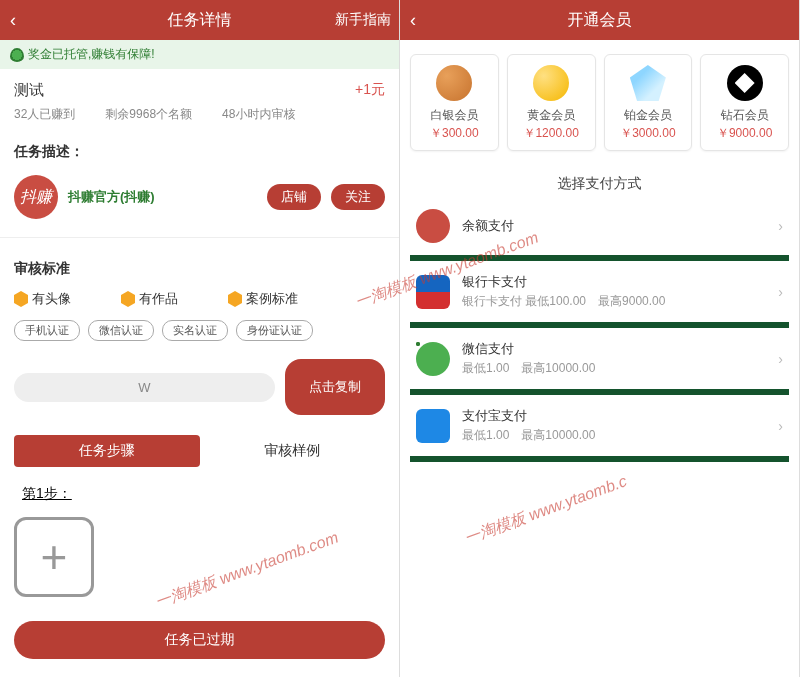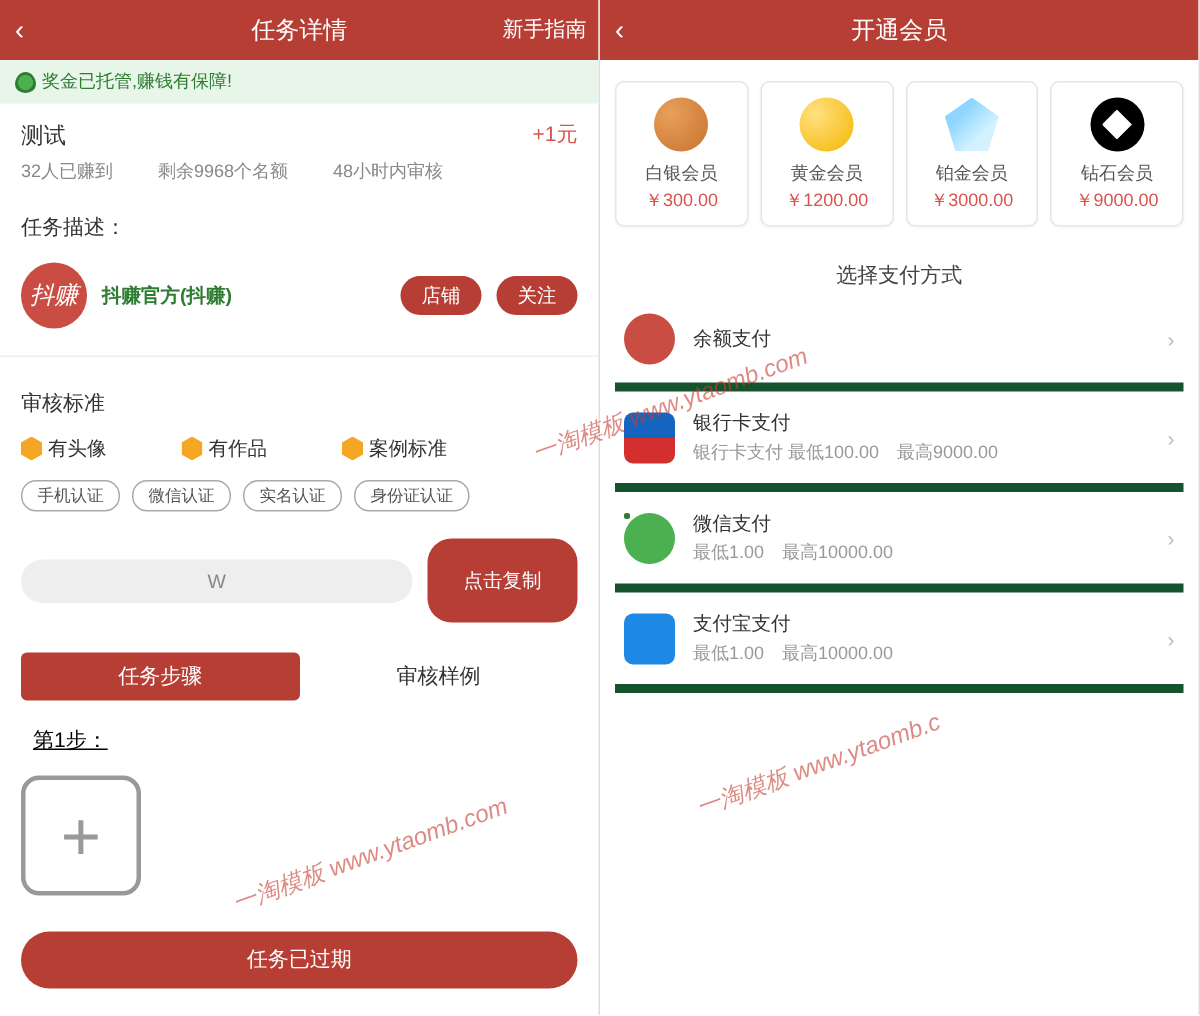--- a/index.html
+++ b/index.html
@@ -15,21 +15,21 @@
 
 .notice { background: #e8f5e9; color: #2e7d32; font-size: 12px; padding: 6px 10px; display: flex; align-items: center; gap: 4px; }
 .shield-ico { width: 14px; height: 14px; background: radial-gradient(circle, #4caf50 50%, #2e7d32 51%); border-radius: 50% 50% 50% 50% / 60% 60% 40% 40%; display: inline-block; }
 
 
 .title-row { display: flex; justify-content: space-between; padding: 12px 14px 2px; }
 .title-row .t { font-size: 15px; color: #333; }
 .title-row .r { color: #d9534f; font-size: 14px; }
 .meta-row { display: flex; gap: 30px; padding: 4px 14px 10px; color: #888; font-size: 12px; }
 
-.sec-lbl { padding: 10px 14px 8px; font-size: 14px; color: #333; font-weight: 400; }
+.sec-lbl { padding: 10px 14px 8px; font-size: 14px; color: #333; font-weight: 700; }
 
 
 .shop { display: flex; align-items: center; padding: 6px 14px; gap: 10px; }
 .shop-ico { width: 44px; height: 44px; border-radius: 50%; background: #c94d42; color: #fff; display: flex; align-items: center; justify-content: center; font-size: 16px; font-style: italic; }
 .shop-name { color: #2e7d32; flex: 1; font-size: 13px; font-weight: bold; }
 .pill-btn { background: #b73e34; color: #fff; border-radius: 14px; padding: 4px 14px; font-size: 13px; }
 
 .divider { border-top: 1px solid #eee; margin: 12px 0; }
 
 

